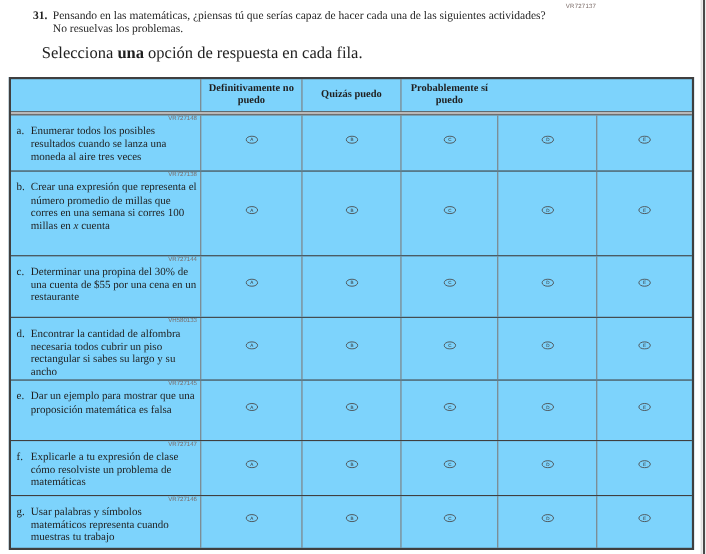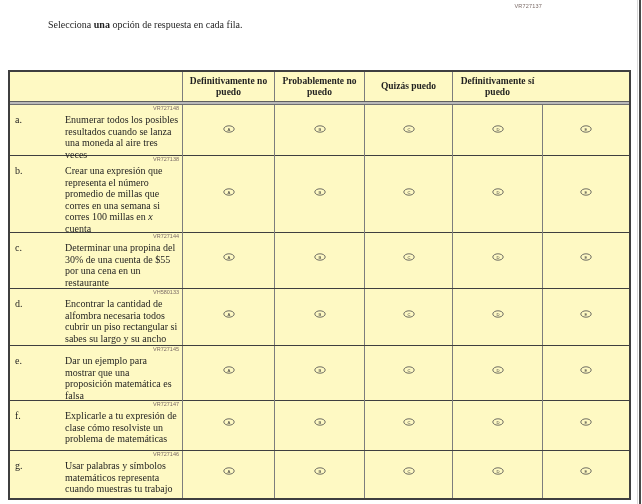--- a/index.html
+++ b/index.html
@@ -10,71 +10,74 @@
   .scan-edge{position:absolute;top:0;right:1px;width:2px;height:504px;background:#4a4a4a;}
   .scan-edge-soft{position:absolute;top:0;right:4px;width:1px;height:504px;background:#d8d8d8;}
 
   .top-code{position:absolute;top:3px;right:100px;font-family:"Liberation Sans",sans-serif;
     font-size:5.5px;color:#7a6a66;letter-spacing:.2px;}
 
   .q-block{position:absolute;left:30px;top:9px;width:482px;}
   .q-row{display:flex;}
   .q-num{width:18px;flex:none;font-weight:bold;font-size:10.5px;line-height:12px;}
   .q-text{width:450px;font-size:10.5px;line-height:12px;}
-  .q-instruction{margin-left:18px;margin-top:10px;font-size:10px;line-height:12px;}
+  .q-instruction{margin-left:8px;margin-top:10px;font-size:15px;line-height:12px;}
 
   .qtable{position:absolute;left:8px;top:70px;width:623px;box-sizing:border-box;
-    border:2px solid #3f3f3f;background:#fef9c3;}
+    border:2px solid #3f3f3f;background:#7dd3fc;}
   .trow{display:grid;grid-template-columns:172px 92px 90px 88px 90px 87px;box-sizing:border-box;}
   .trow > div{box-sizing:border-box;}
   .trow > div + div{border-left:1px solid #7d7d7d;}
 
   .hdr{height:29px;}
   .hdr-cell{display:flex;align-items:center;justify-content:center;text-align:center;
     font-weight:bold;font-size:9.5px;line-height:10.5px;padding:1px 3px;}
 
   .hband{height:4px;background:linear-gradient(to bottom,#5f5f5f 0 1px,#b9b9b9 1px 3px,#6f6f6f 3px 4px);}
 
   .drow{border-top:1.5px solid #3f3f3f;}
   .drow.first{border-top:none;}
   .r-a{height:50px;}.r-b{height:77px;}.r-c{height:56px;}.r-d{height:57px;}
   .r-e{height:55px;}.r-f{height:50px;}.r-g{height:48px;}
 
   .label-cell{padding:0 3px 0 5px;}
   .row-code{text-align:right;font-family:"Liberation Sans",sans-serif;font-size:5.5px;
     line-height:7px;height:7px;color:#7a6a66;}
   .row-text{display:flex;margin-top:2px;font-size:10px;line-height:11.5px;}
   .row-letter{width:13px;flex:none;}
-  .row-label{flex:1;margin-left:37px;}
+  .row-label{flex:1;}
   .row-label i{font-style:italic;}
 
   .opt-cell{display:flex;align-items:center;justify-content:center;padding-bottom:7px;}
   .bubble{display:inline-block;line-height:0;cursor:pointer;}
   .bubble svg{display:block;}
 </style>
 </head>
 <body>
 
 <div class="scan-edge"></div>
 <div class="scan-edge-soft"></div>
 
 <div class="top-code">VR727137</div>
 
 <div class="q-block">
+  <div class="q-row">
+    <span class="q-num">31.</span>
+    <div class="q-text">Pensando en las matemáticas, ¿piensas tú que serías capaz de hacer cada una de las siguientes actividades? No resuelvas los problemas.</div>
+  </div>
   <div class="q-instruction"><span>Selecciona </span><b>una</b><span> opción de respuesta en cada fila.</span></div>
 </div>
 
 <div class="qtable">
 
   <div class="trow hdr">
     <div class="hdr-cell"></div>
     <div class="hdr-cell">Definitivamente no puedo</div>
-    <div class="hdr-cell">Probablemente no puedo</div>
     <div class="hdr-cell">Quizás puedo</div>
-    <div class="hdr-cell">Definitivamente sí puedo</div>
+    <div class="hdr-cell">Probablemente sí puedo</div>
   </div>
 
   <div class="hband"></div>
 
   <div class="trow drow first r-a">
     <div class="label-cell">
       <div class="row-code">VR727148</div>
       <div class="row-text">
         <span class="row-letter">a.</span>
         <span class="row-label">Enumerar todos los posibles resultados cuando se lanza una moneda al aire tres veces</span>

